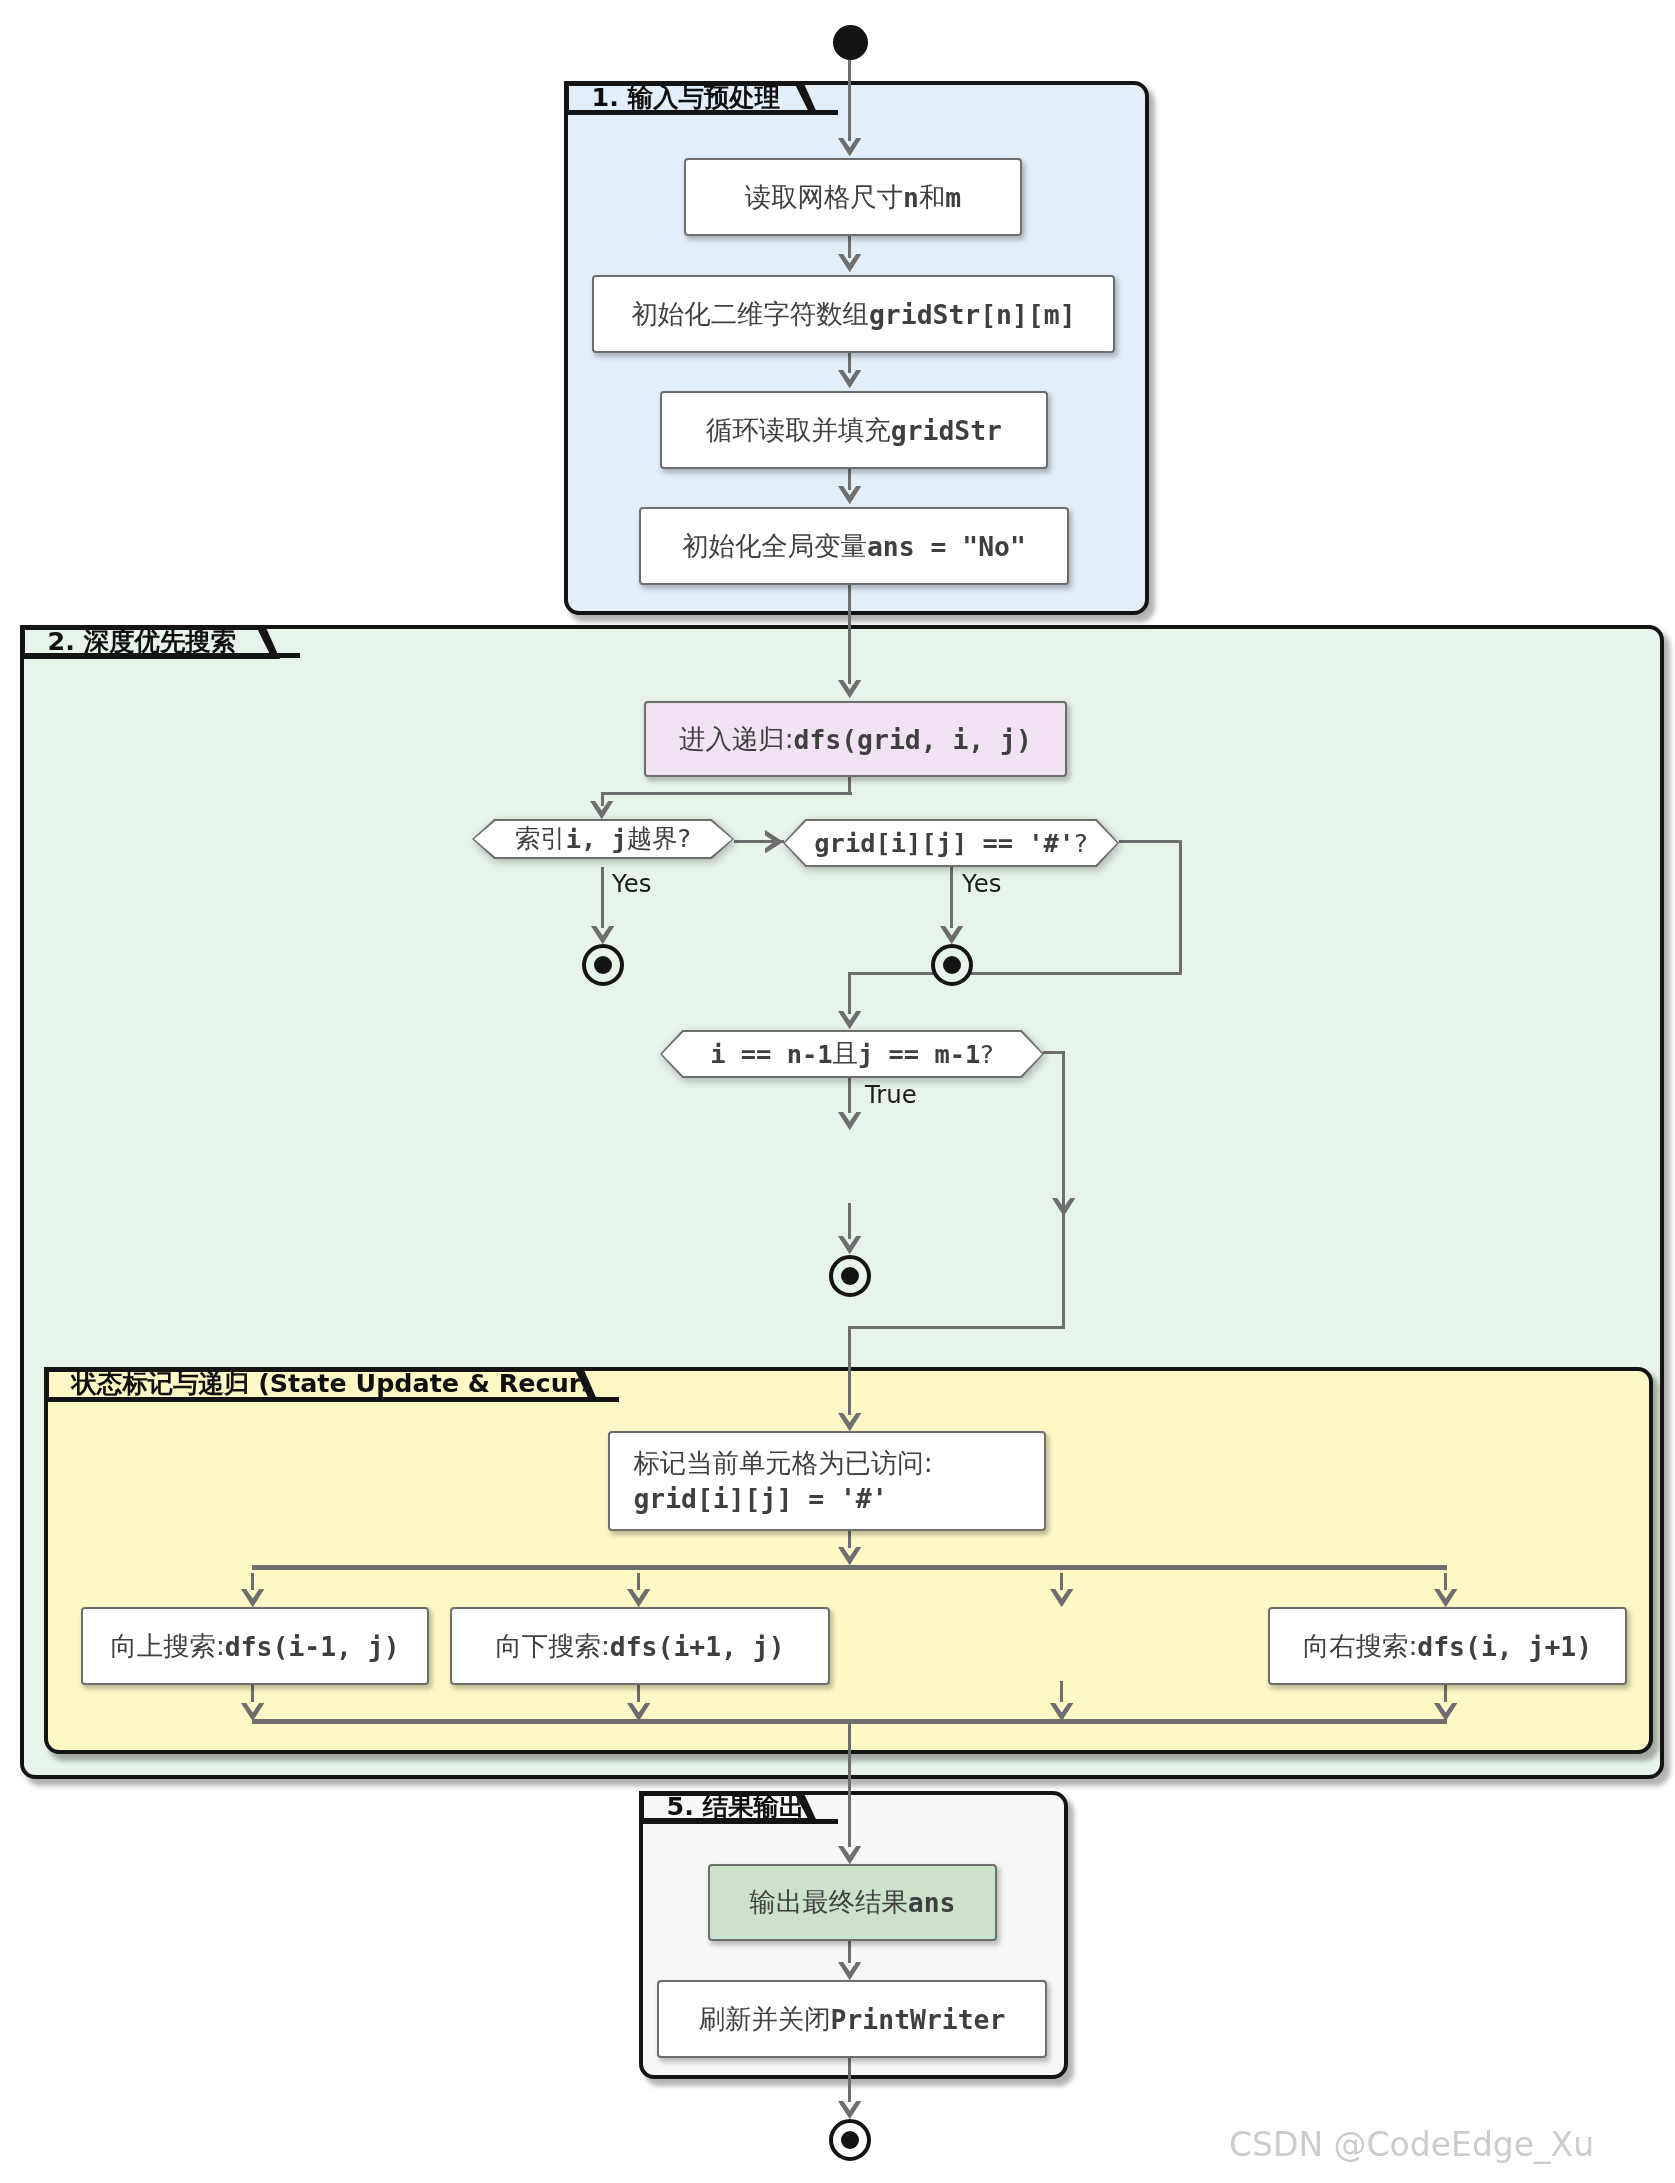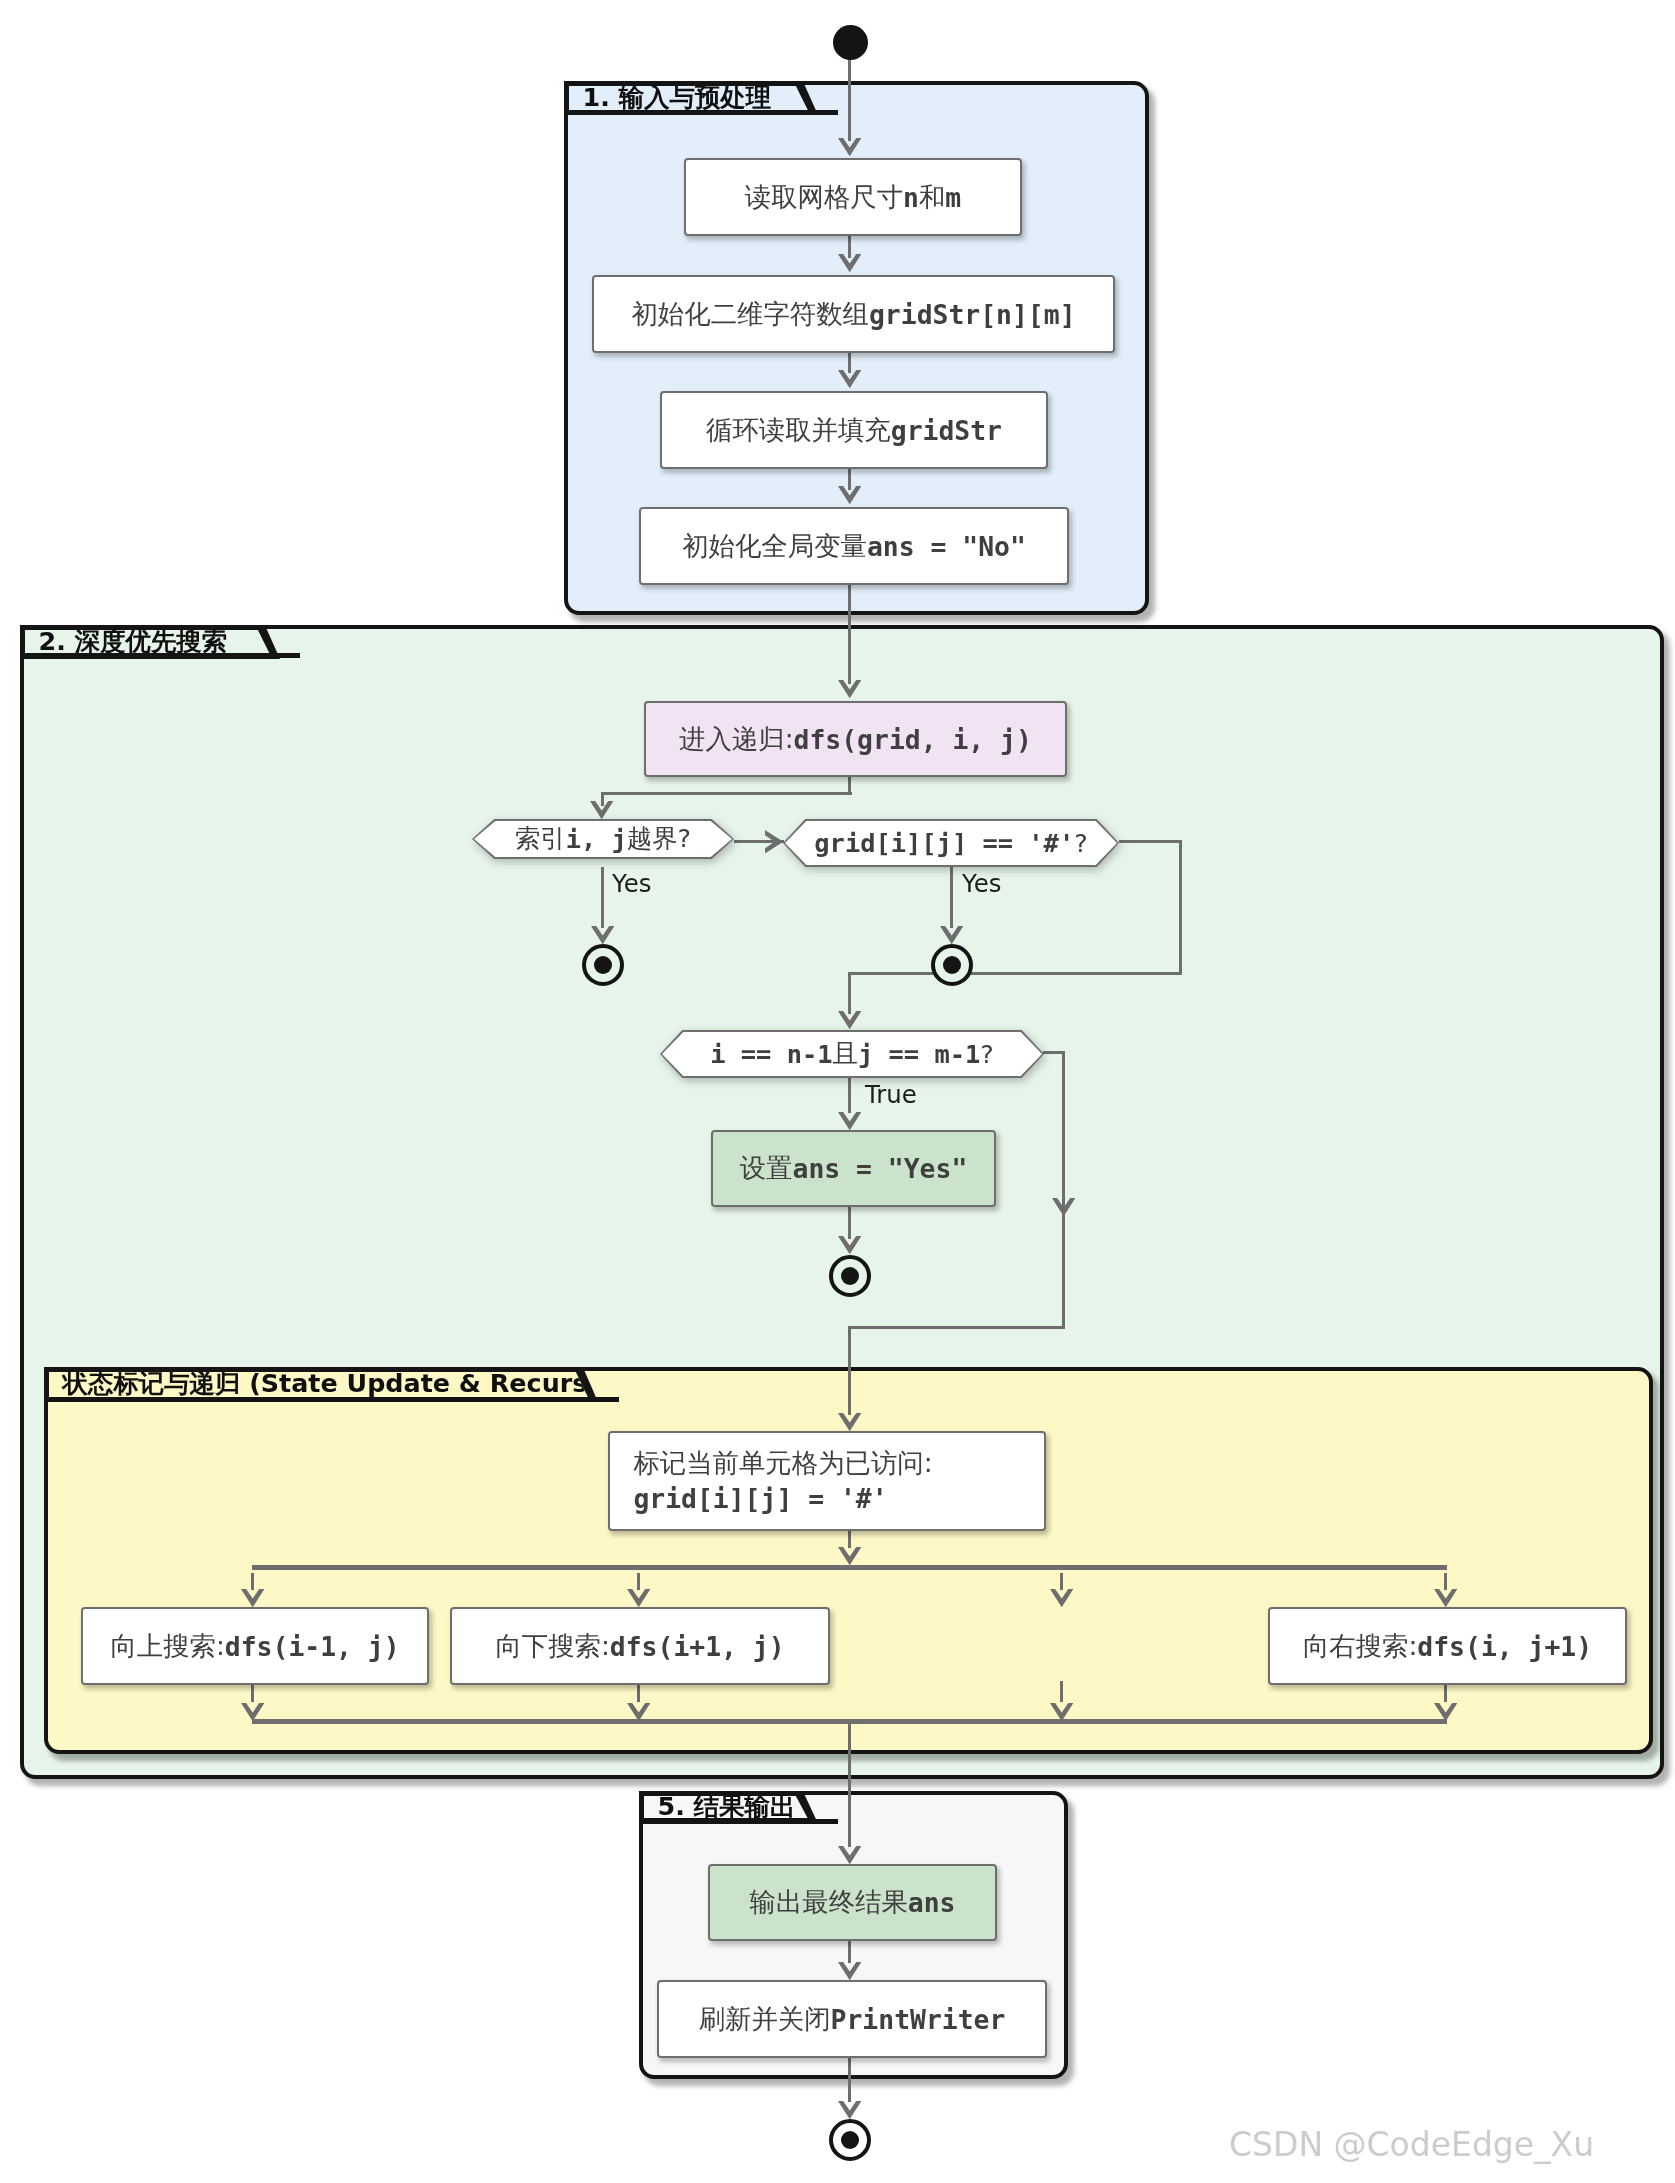--- a/index.html
+++ b/index.html
@@ -7,21 +7,21 @@
           font-family:"DejaVu Sans",sans-serif;color:var(--text);}
   
   .sec{position:absolute;border:4.6px solid var(--frame);border-radius:15.2px;z-index:1;
        box-shadow:5.1px 6.1px 5.1px rgba(0,0,0,.30);}
   
   .tab{position:absolute;z-index:6;}
   .tab .t-out{position:absolute;inset:0;background:var(--frame);
        clip-path:polygon(0 0,calc(100% - 15.2px) 0,100% 100%,0 100%);}
   .tab .t-in{position:absolute;left:4.6px;top:4.6px;bottom:5.1px;right:10.2px;
        clip-path:polygon(0 0,calc(100% - 12.2px) 0,100% 100%,0 100%);
-       display:flex;align-items:center;padding-left:14px;font-size:25.4px;font-weight:700;color:#101010;
+       display:flex;align-items:center;padding-left:23px;font-size:25.4px;font-weight:700;color:#101010;
        white-space:nowrap;}
   .tab-under{position:absolute;height:4.6px;background:var(--frame);z-index:6;}
   
   .node{position:absolute;background:var(--node_bg);border:2px solid var(--node_border);
         border-radius:4px;display:flex;align-items:center;justify-content:center;
         font-size:26.4px;color:var(--text);white-space:nowrap;z-index:5;
         box-shadow:2.5px 3.6px 5.1px rgba(0,0,0,.25);}
   .node.multi{flex-direction:column;align-items:flex-start;justify-content:center;
         padding-left:23.4px;line-height:1.35;}
   .code{font-family:"DejaVu Sans Mono",monospace;font-weight:700;}
@@ -213,24 +213,20 @@
   <div class="hex" style="left:660px;top:1030px;width:384px;height:48px;">
     <div class="h-out"></div>
     <div class="h-in">
         <span class="code">i == n-1</span>
         <span> 且 </span>
         <span class="code">j == m-1</span>
         <span>?</span>
       </div>
   </div>
 
-  <div class="node" style="left:711px;top:1130px;width:281px;height:73px;background:var(--green_bg);">
-      <span>设置 </span>
-      <span class="code">ans = "Yes"</span>
-    </div>
 
   <div class="node multi" style="left:608px;top:1431px;width:411px;height:96px;">
     <div><span>标记当前单元格为已访问:</span></div>
     <div><span class="code">grid[i][j] = '#'</span></div>
   </div>
 
   <div class="node" style="left:81px;top:1607px;width:344px;height:74px;">
       <span>向上搜索: </span>
       <span class="code">dfs(i-1, j)</span>
     </div>

